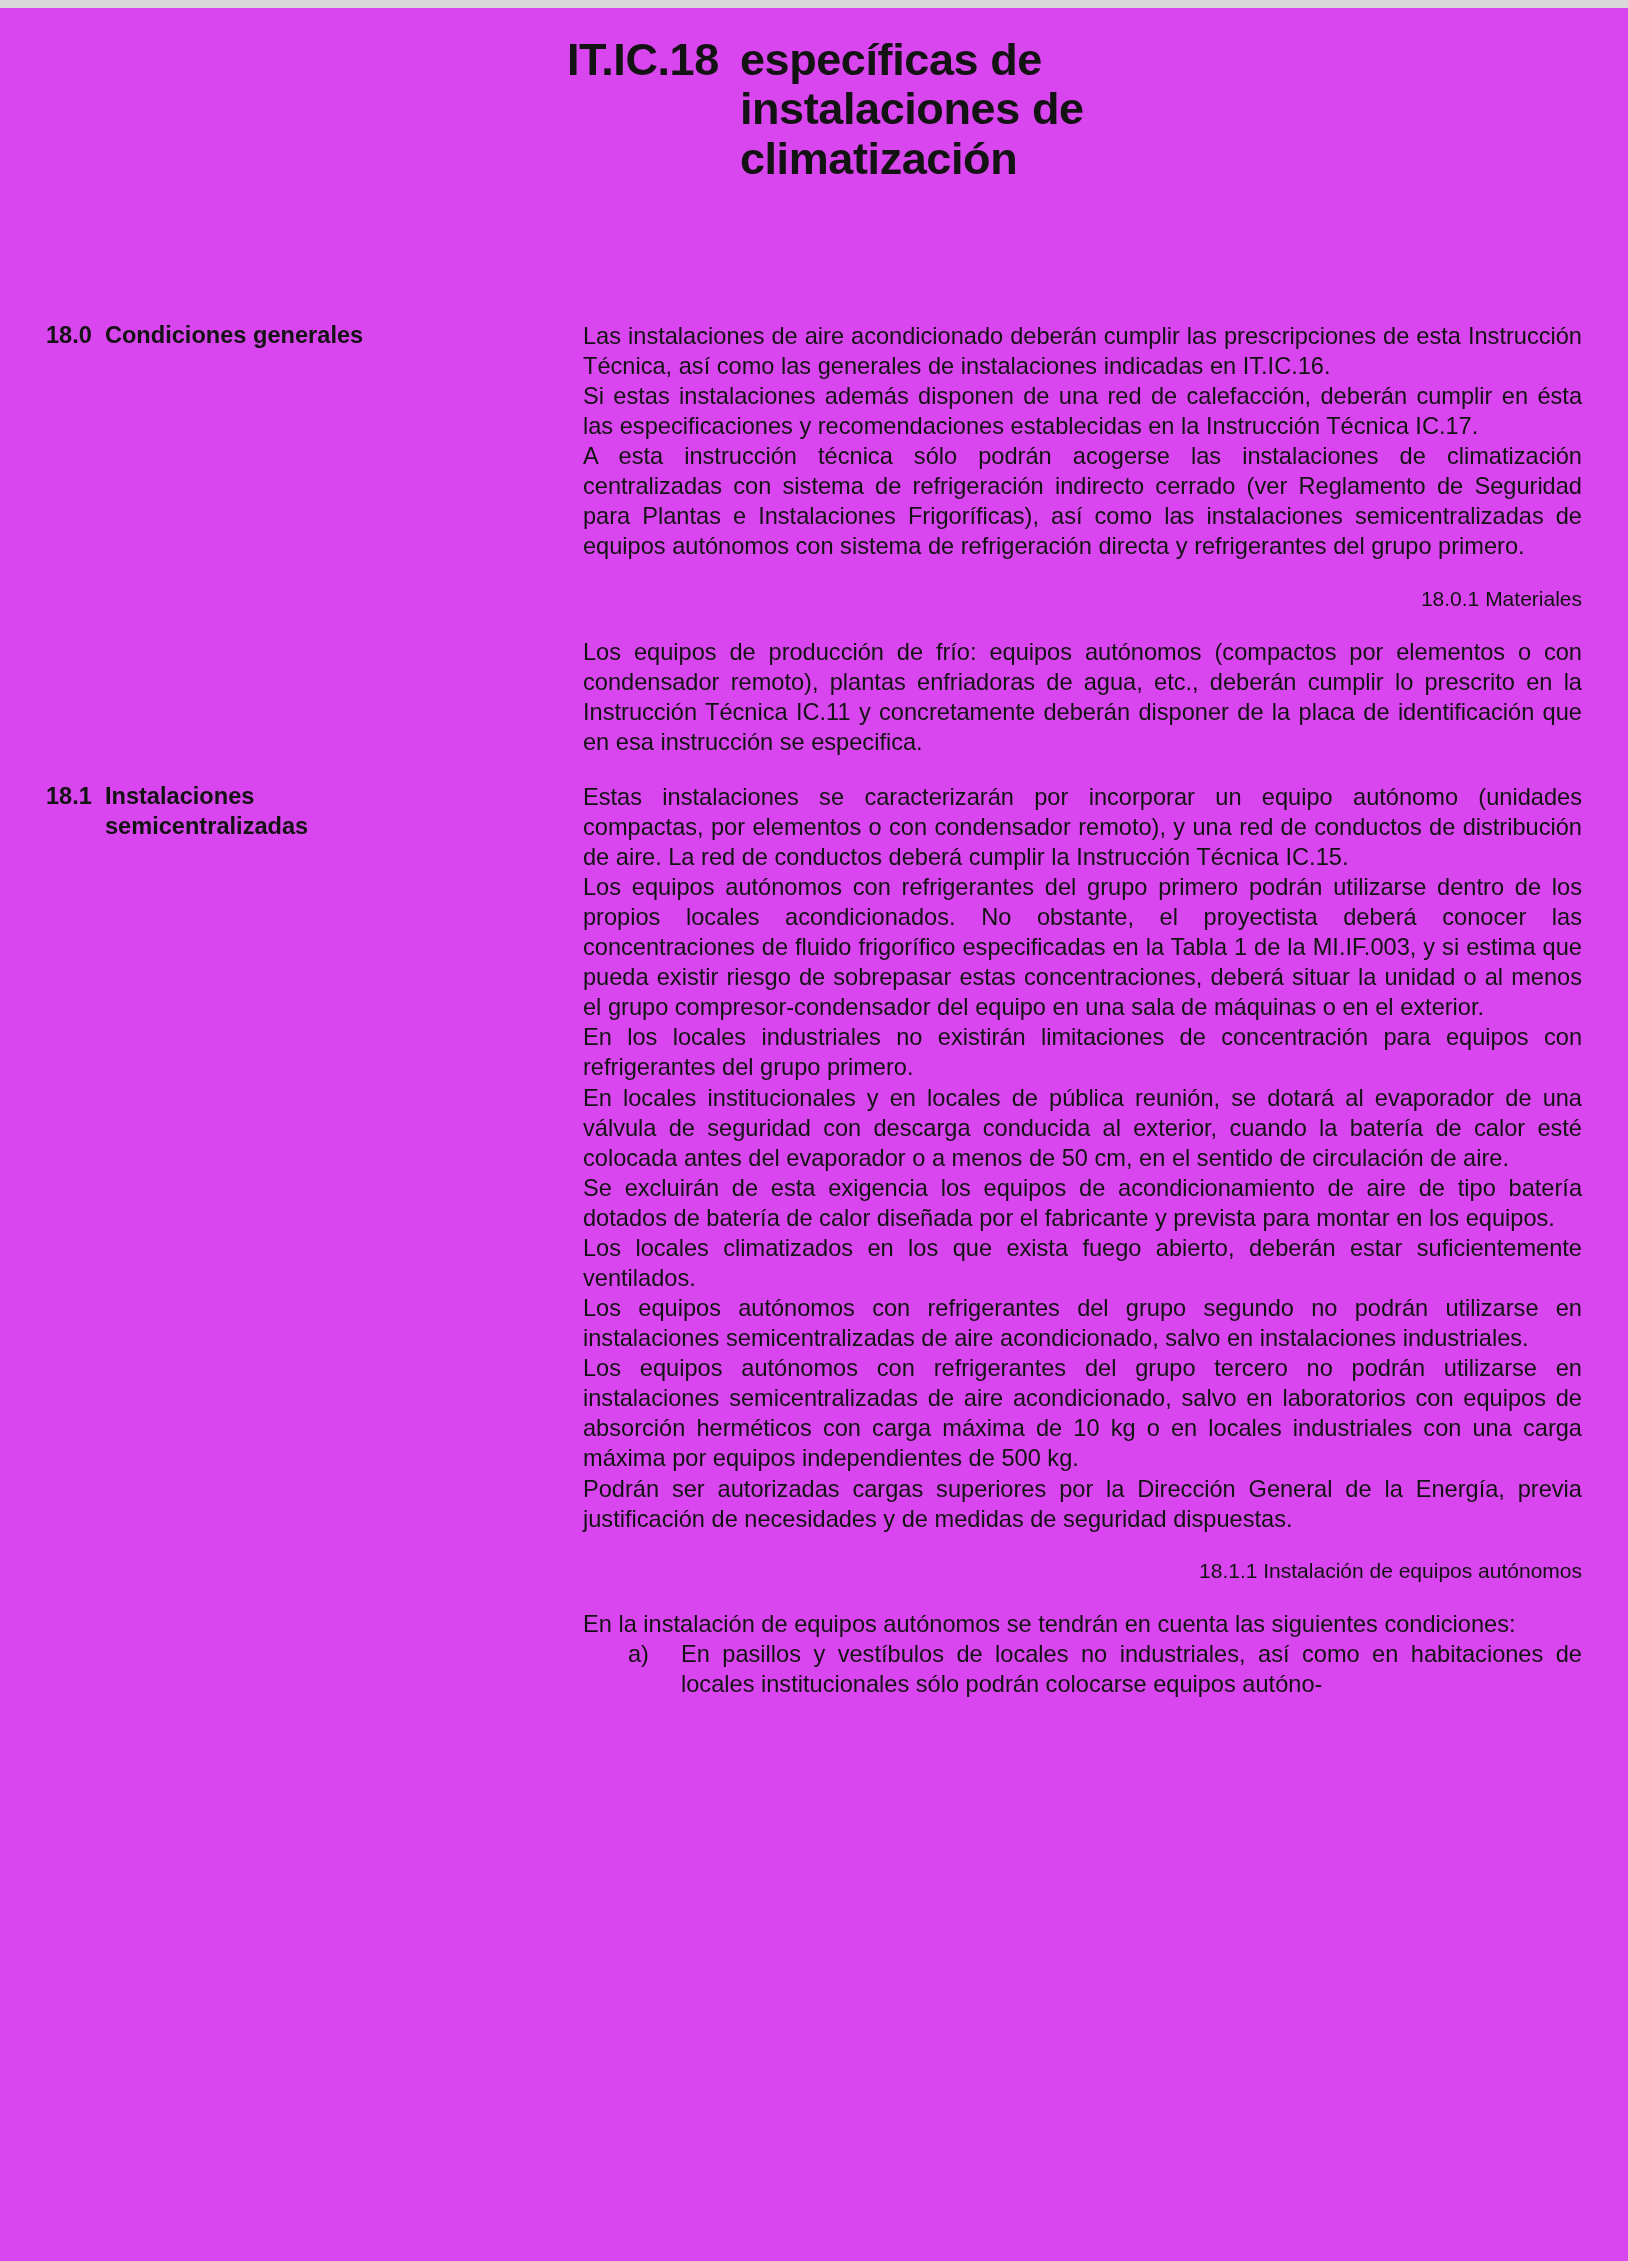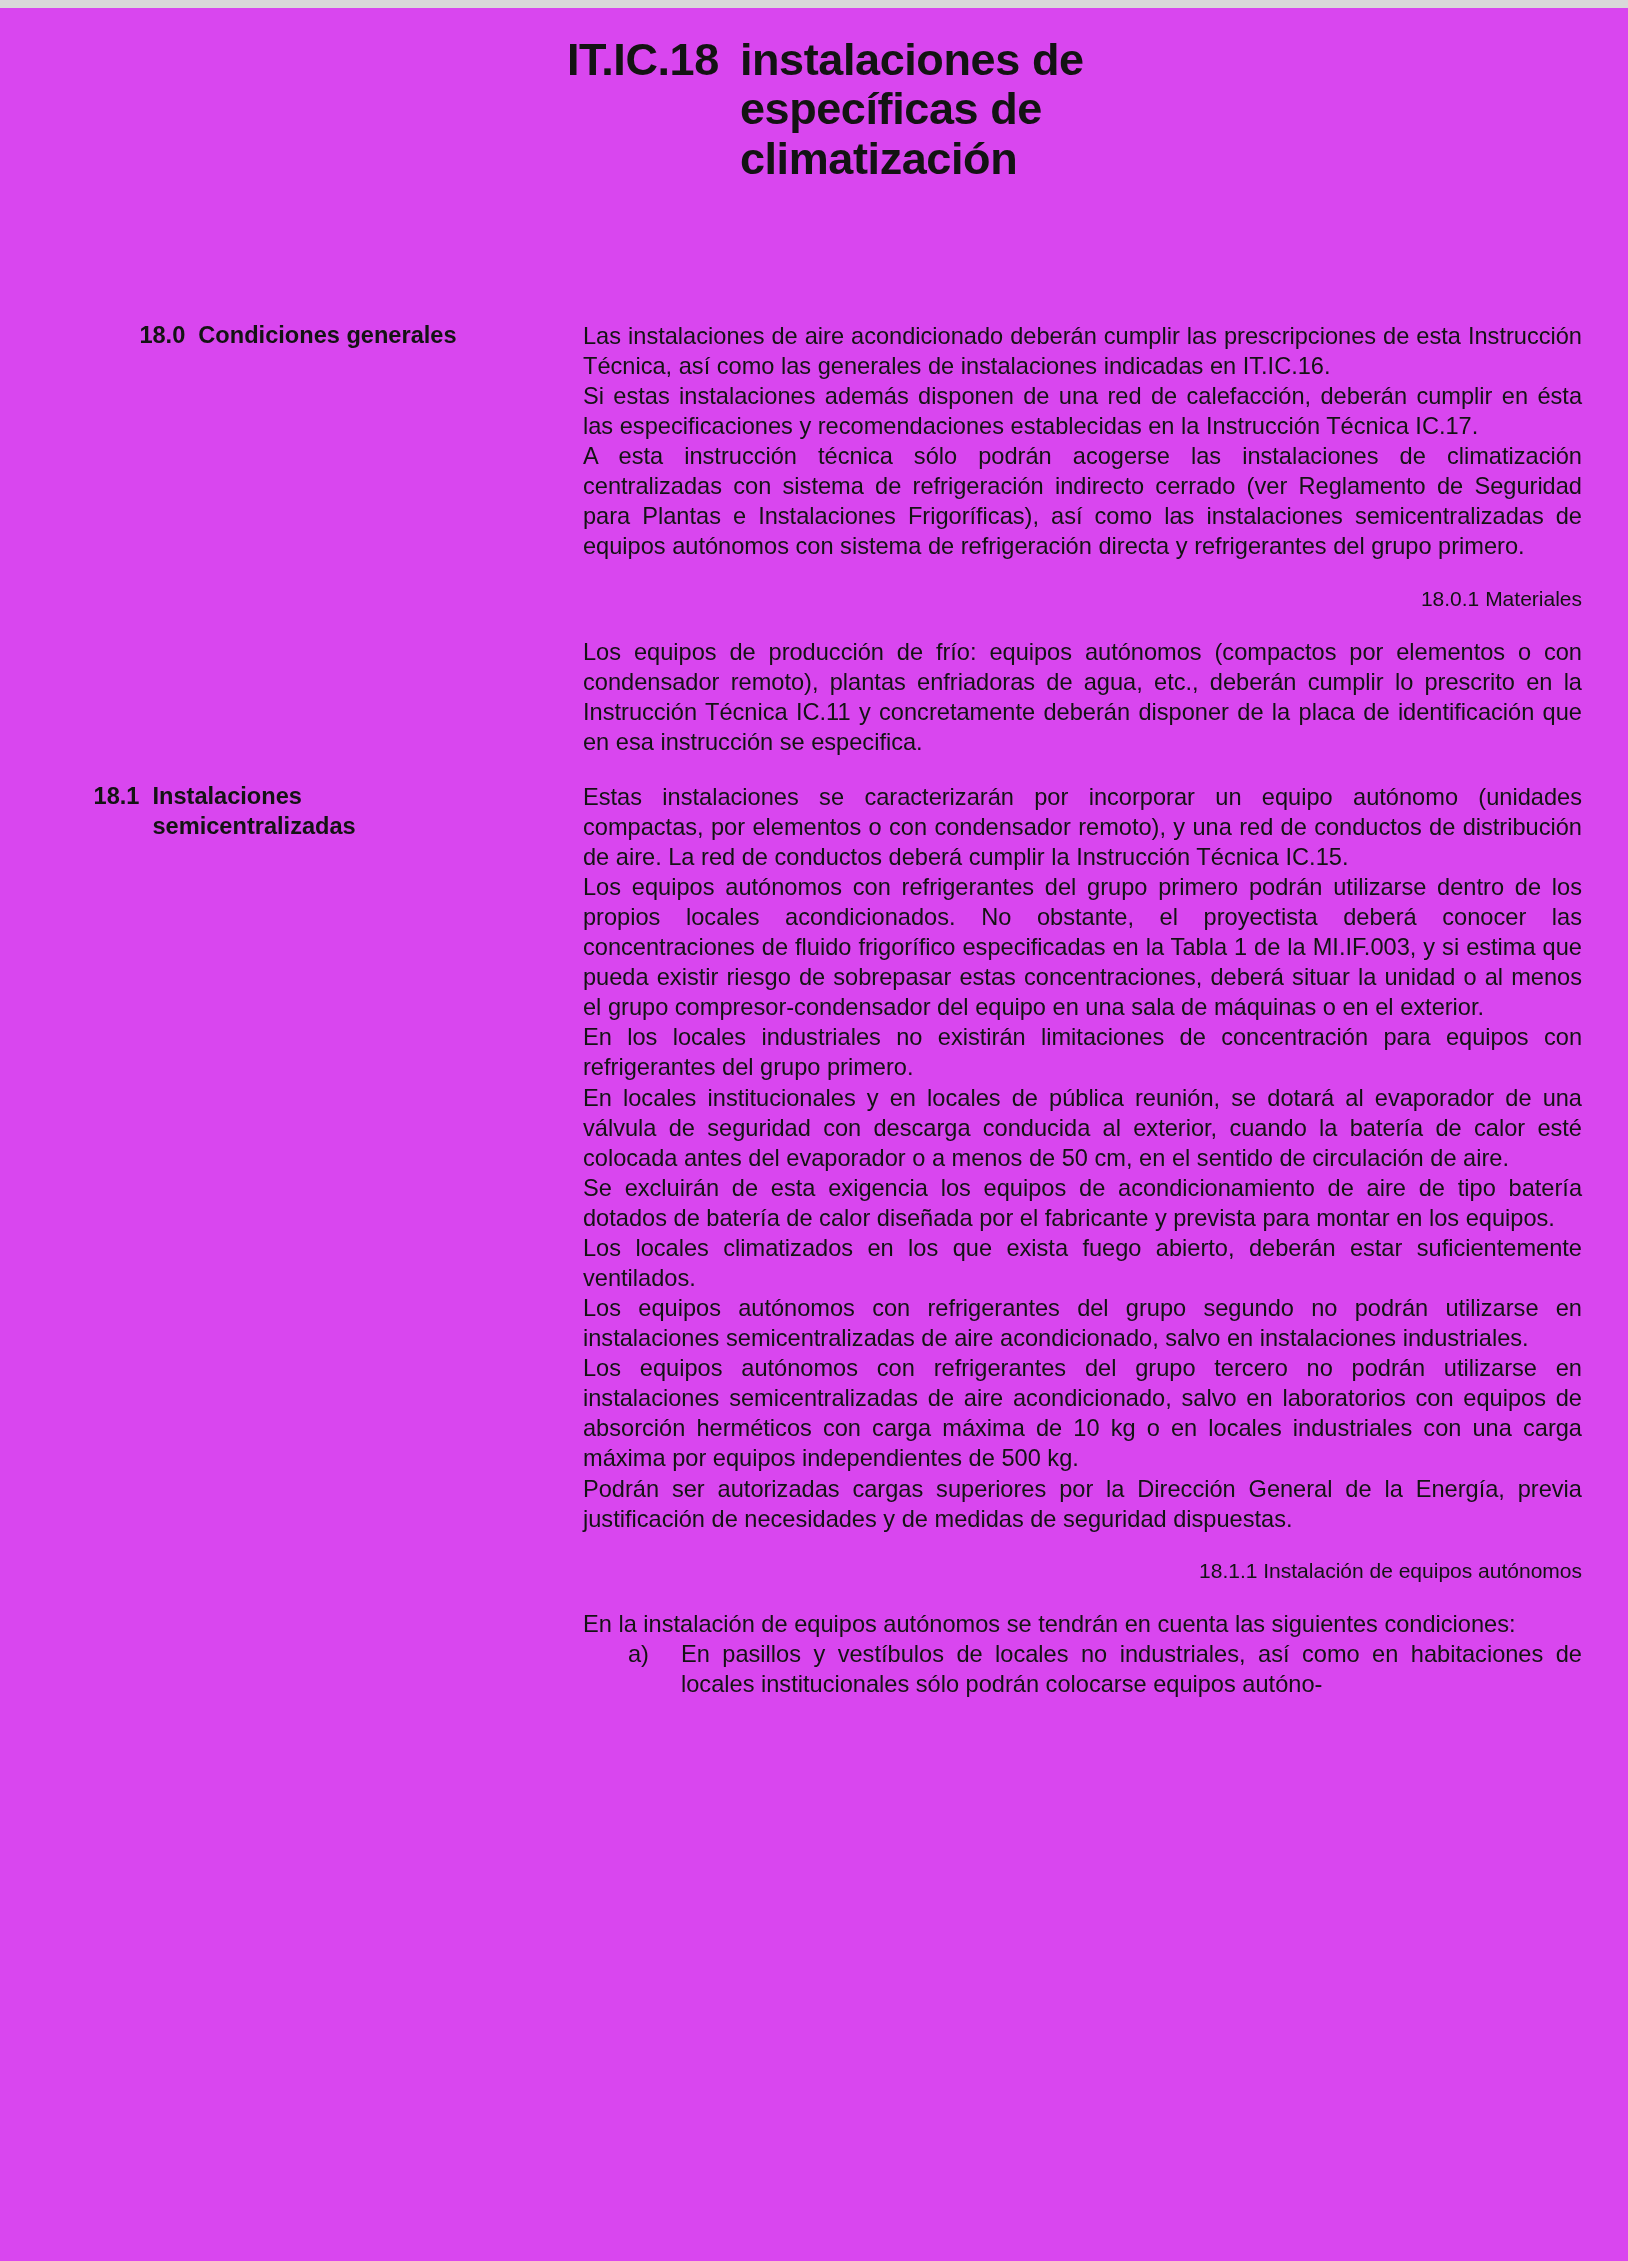--- a/index.html
+++ b/index.html
@@ -49,21 +49,20 @@
     padding-right: 33px;
     box-sizing: border-box;
   }
   .margin-heading {
     display: flex;
     gap: 13px;
     font-size: 23.6px;
     font-weight: bold;
     line-height: 1.27;
     margin: 0;
-    justify-content: center;
   }
   .margin-heading .sec-label {
     max-width: 350px;
     display: inline-block;
   }
 
   .body-col {
     font-size: 23.6px;
     line-height: 1.275;
     text-align: justify;
@@ -93,22 +92,22 @@
   }
 </style>
 </head>
 <body>
 
 <div class="page">
 
   <header class="title-block">
     <span class="title-code">IT.IC.18</span>
     <div class="title-lines">
+      <div>específicas de</div>
       <div>instalaciones de</div>
-      <div>específicas de</div>
       <div>climatización</div>
     </div>
   </header>
 
   <section class="row">
     <aside class="margin-col">
       <h2 class="margin-heading">
         <span class="sec-num">18.0</span>
         <span class="sec-label">Condiciones generales</span>
       </h2>

